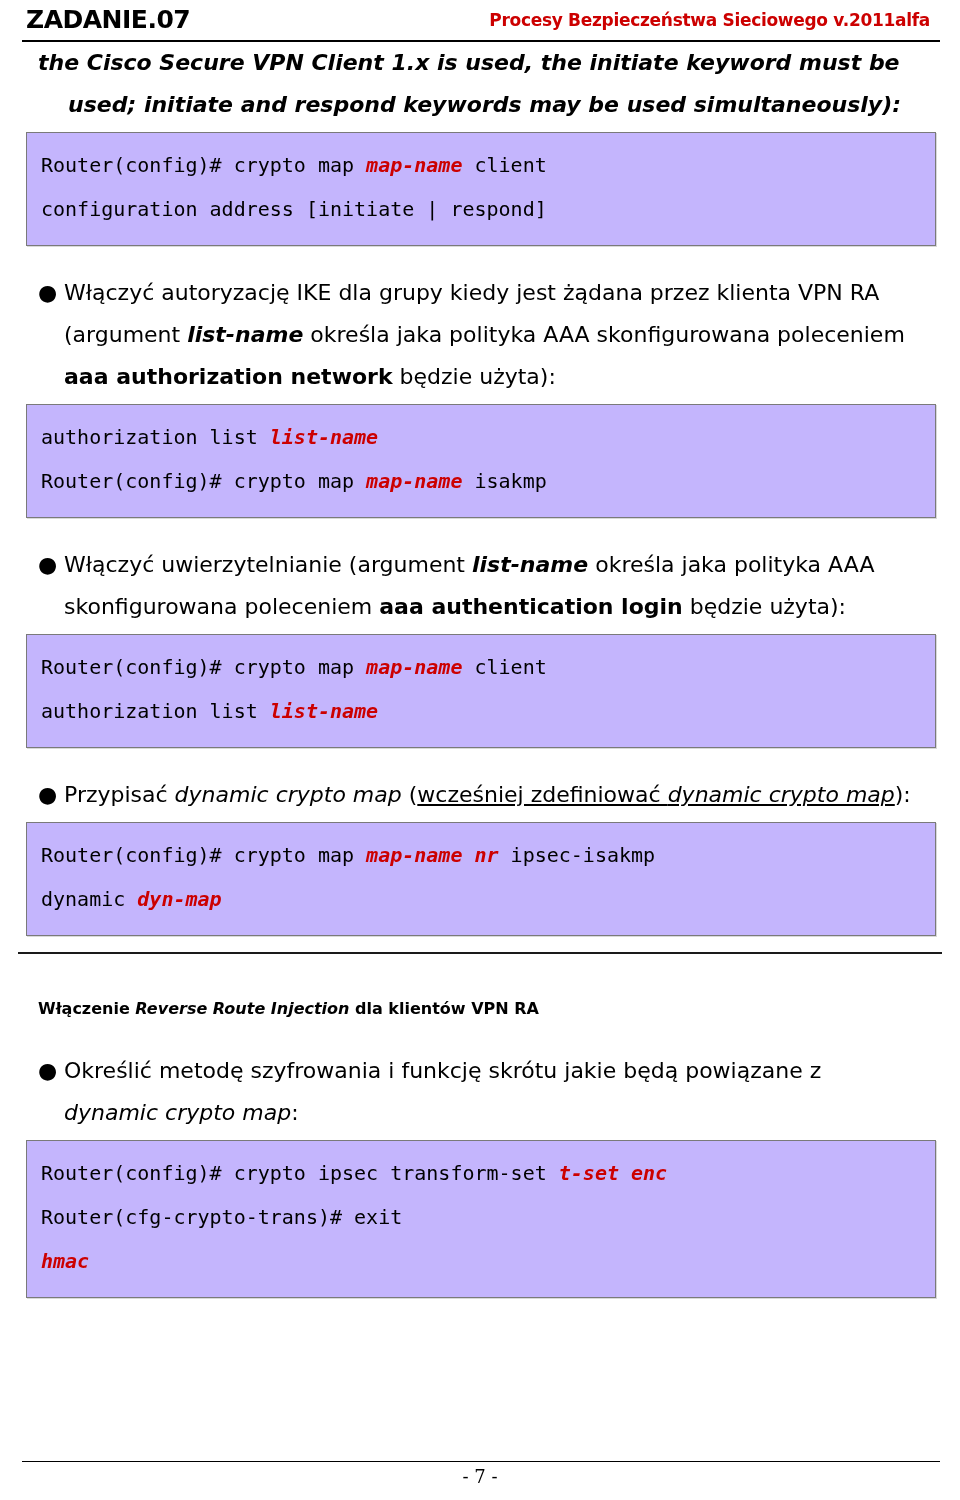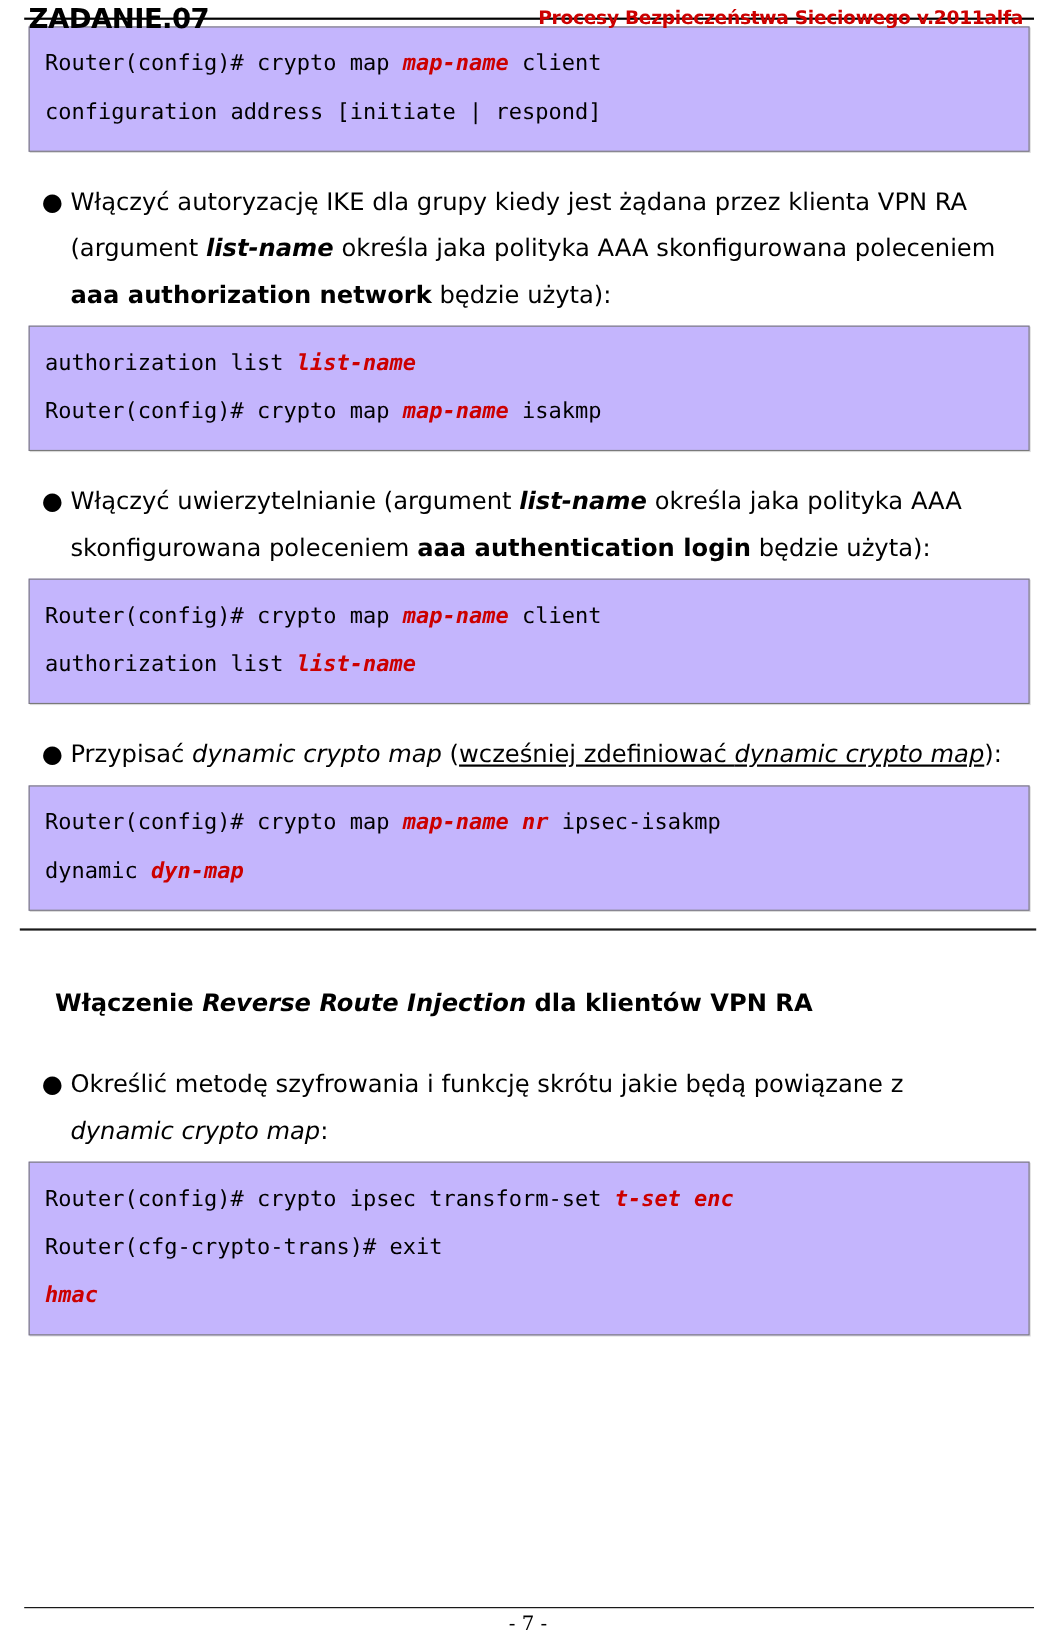--- a/index.html
+++ b/index.html
@@ -20,24 +20,24 @@
     width: 960px;
     height: 1500px;
     position: relative;
     box-sizing: border-box;
     padding: 0 16px;
   }
 
   
   .header {
     display: flex;
-    align-items: flex-start;
+    align-items: center;
     justify-content: space-between;
     padding: 2px 14px 2px 10px;
-    height: 16px;
+    height: 40px;
     box-sizing: border-box;
   }
   .header-left {
     font-family: "DejaVu Sans", sans-serif;
     font-weight: bold;
     font-size: 25px;
     letter-spacing: -0.5px;
     color: #000000;
     line-height: 30px;
     white-space: nowrap;
@@ -118,24 +118,24 @@
     font-weight: bold;
   }
 
   
   .section-rule {
     border: 0;
     border-top: 2px solid #1a1a1a;
     margin: 16px 2px 0 2px;
   }
   .section-heading {
-    font-size: 22px;
-    font-weight: bold;
-    line-height: 42px;
-    margin: 12px;
+    font-size: 16px;
+    font-weight: bold;
+    line-height: 42px;
+    margin: 0;
     padding-left: 22px;
   }
   .section-heading i { font-style: italic; font-weight: bold; }
 
   
   .footer {
     position: absolute;
     left: 16px;
     right: 16px;
     bottom: 8px;
@@ -159,20 +159,25 @@
 <body>
 
 <div class="page">
 
   <div class="header">
     <div class="header-left">ZADANIE.07</div>
     <div class="header-right">Procesy Bezpieczeństwa Sieciowego  v.2011alfa</div>
   </div>
   <hr class="header-rule">
 
+  <div class="content">
+
+    <p class="para italic">the Cisco Secure VPN Client 1.x is used, the initiate keyword must be</p>
+    <p class="para italic cont-indent">used; initiate and respond keywords may be used simultaneously):</p>
+  </div>
 
   <div class="codebox">
     <div class="codeline"><span>Router(config)# crypto map </span><span class="var">map-name</span><span> client</span></div>
     <div class="codeline">configuration address [initiate | respond]</div>
   </div>
 
   <div class="spacer-md"></div>
 
   <div class="content">
     <div class="bullet-row">

